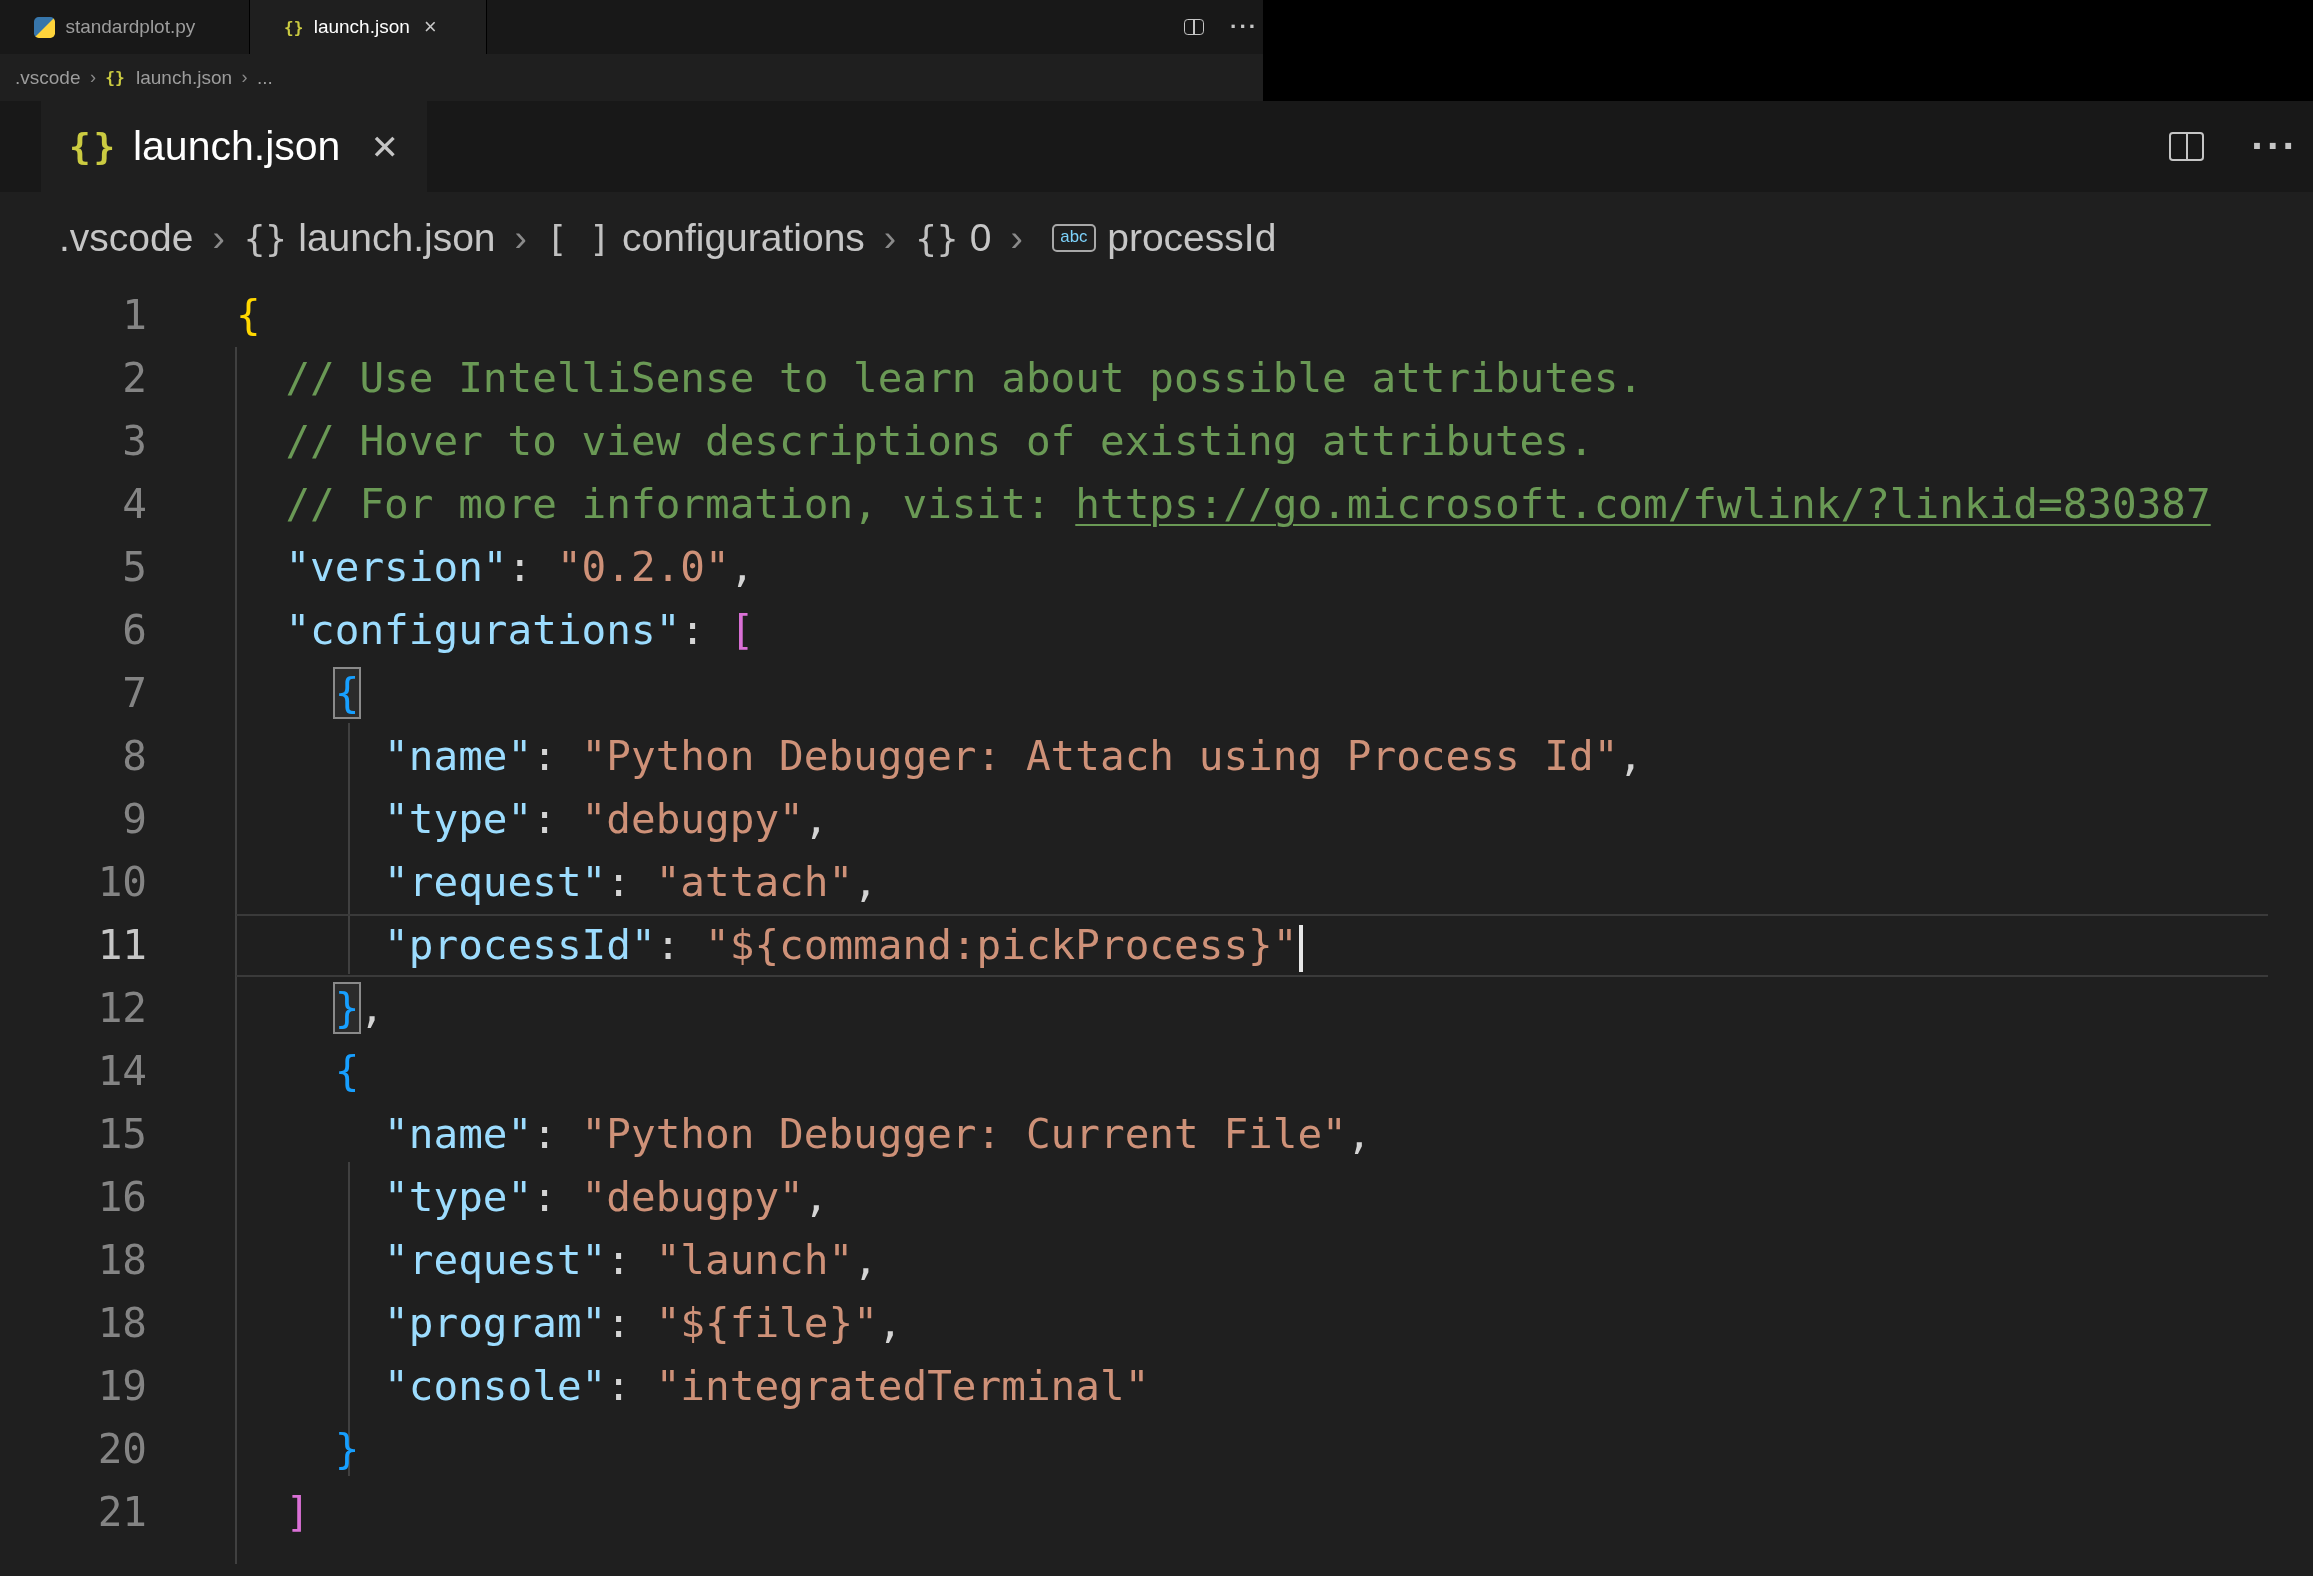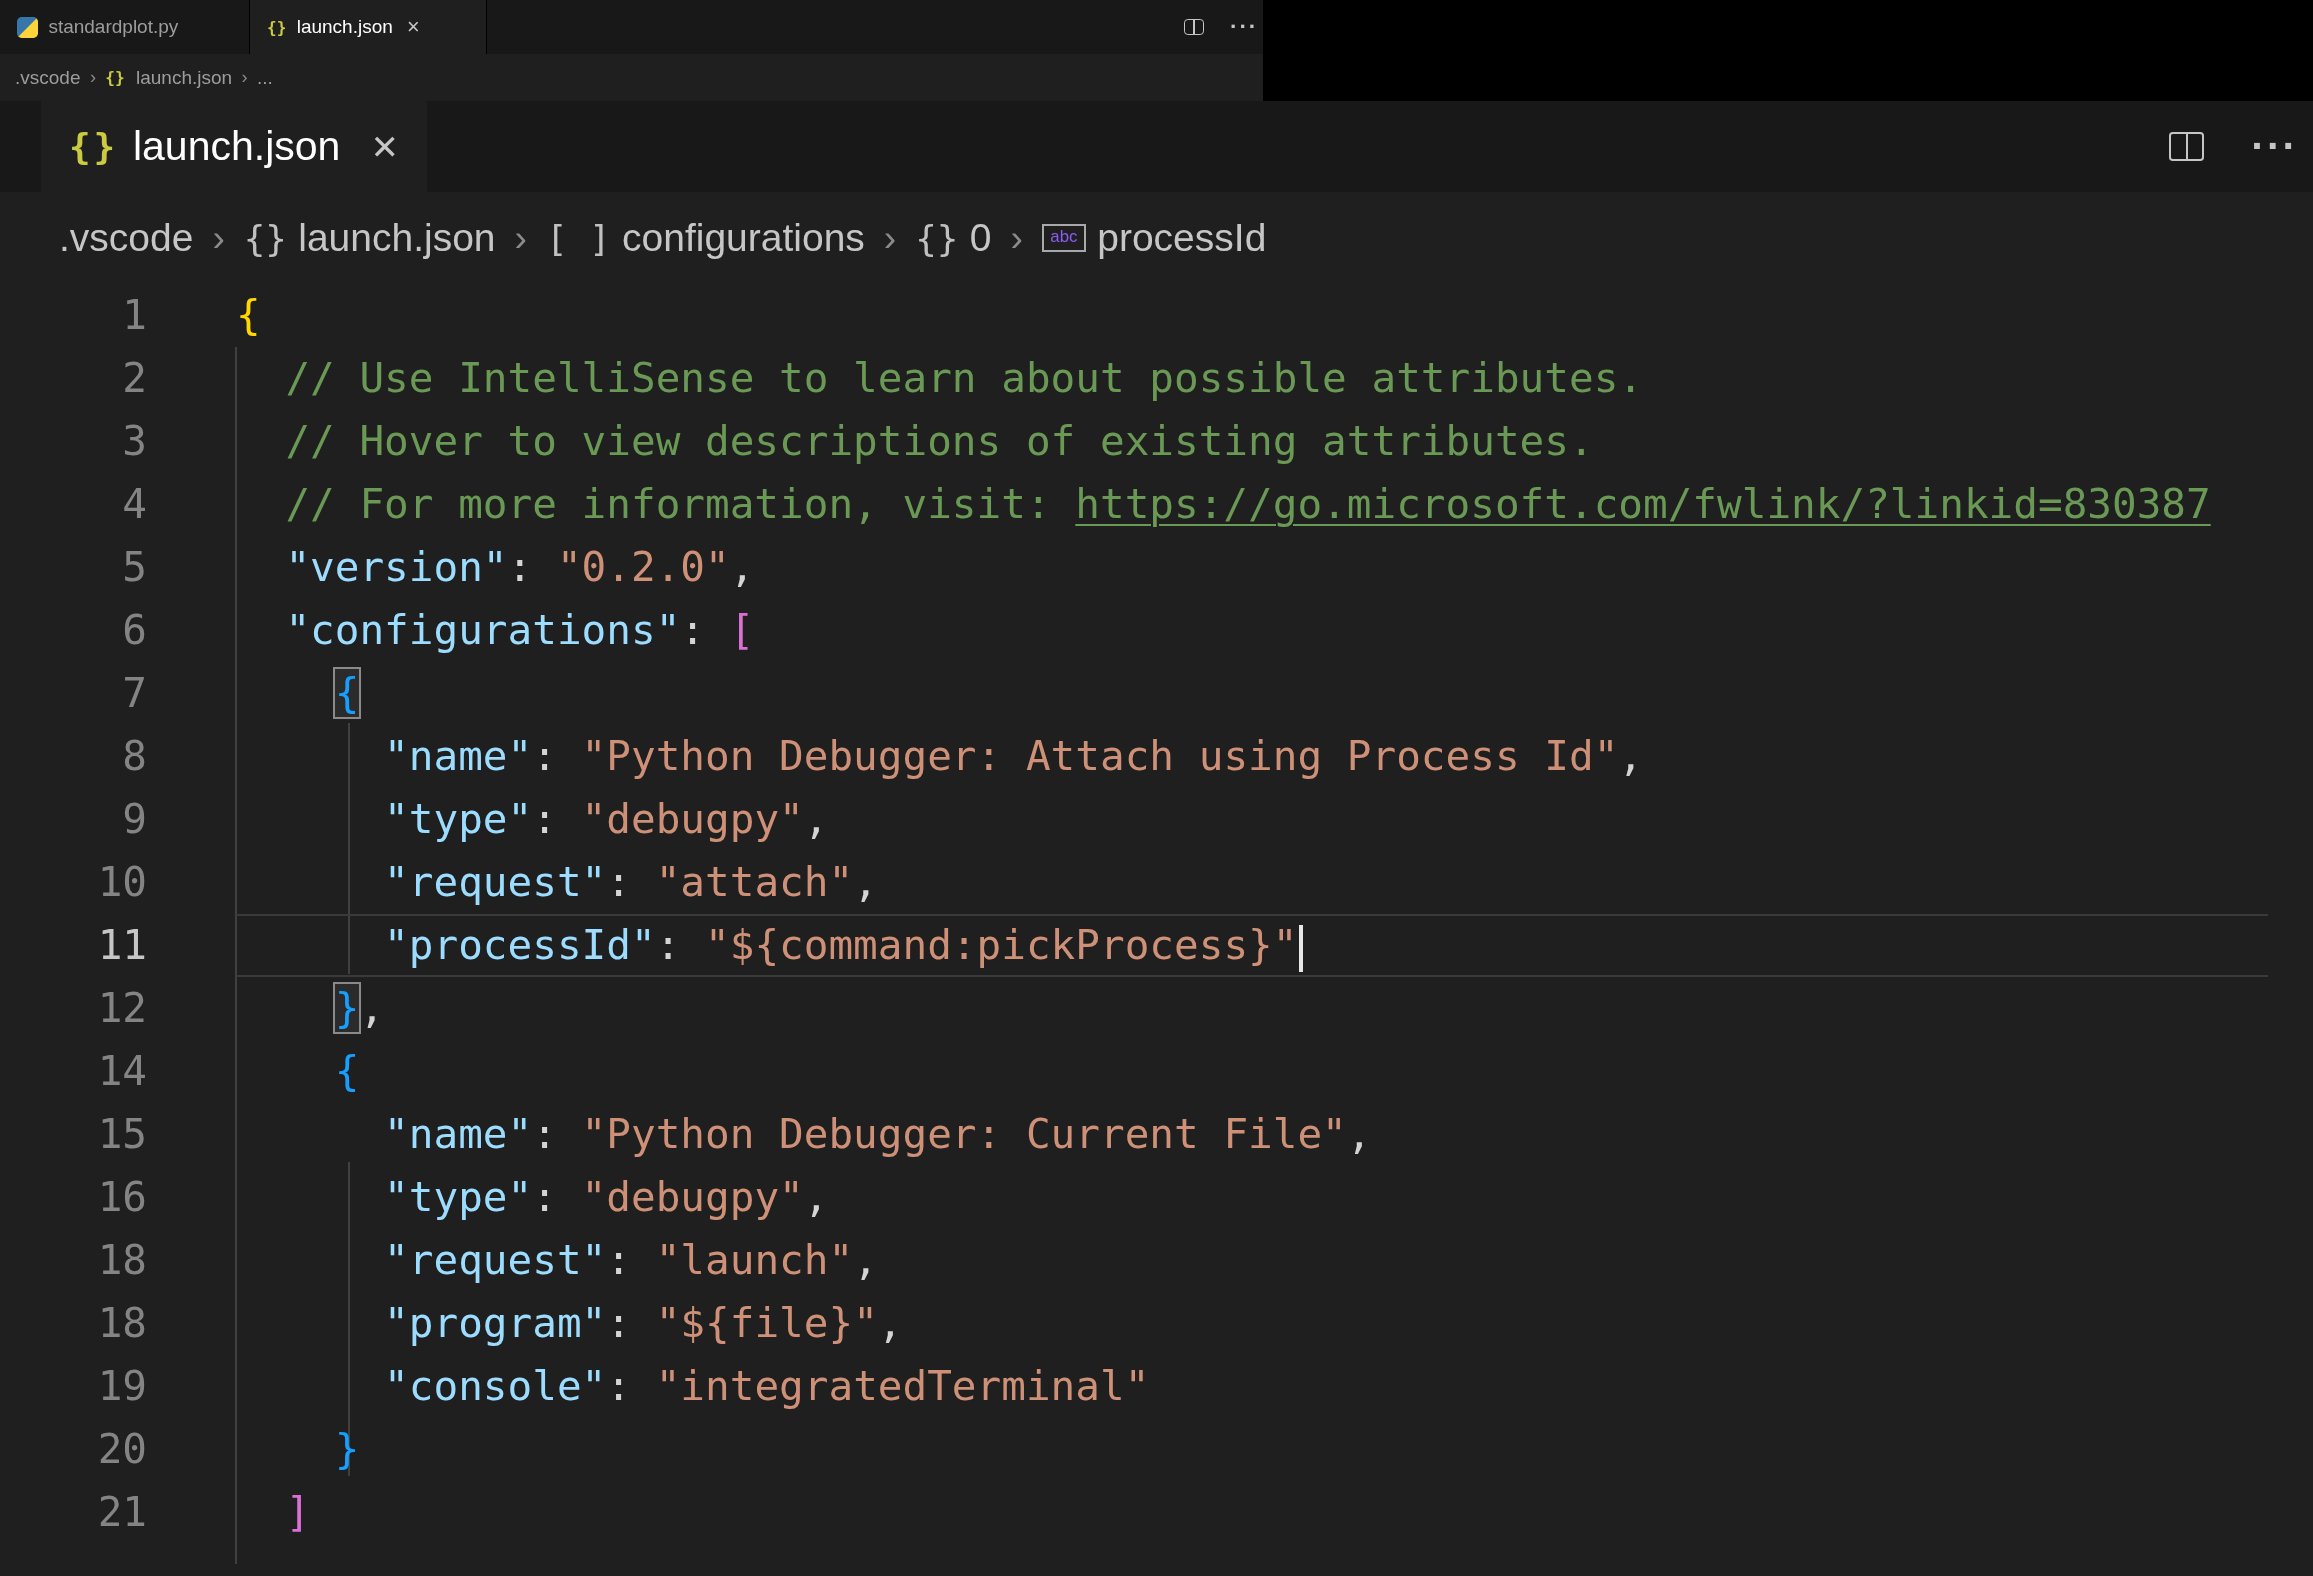--- a/index.html
+++ b/index.html
@@ -8,21 +8,21 @@
     background:var(--bg_editor,#1f1f1f);
     font-family:"Liberation Sans",sans-serif;
   }
 
   
   .small-tabbar{
     position:absolute;left:0;top:0;width:2314px;height:54px;
     background:var(--bg_tabbar);display:flex;align-items:stretch;
     font-size:19px;color:var(--tab_inactive_fg);
   }
-  .stab{display:flex;align-items:center;gap:10.4px;padding:0 17px;box-sizing:border-box;cursor:pointer;}
+  .stab{display:flex;align-items:center;gap:10.4px;padding:0 34px;box-sizing:border-box;cursor:pointer;}
   .stab.inactive{width:250px;background:var(--bg_tabbar);border-right:0.9px solid #000;}
   .stab.active{width:237px;background:var(--bg_editor);color:var(--tab_active_fg);border-right:0.9px solid #000;}
   .stab-label{white-space:nowrap;}
   .stab-close{font-size:21.7px;color:#c8c8c8;margin-left:3.8px;}
   .py-icon{width:21px;height:21px;border-radius:4.7px;flex:0 0 21px;
     background:linear-gradient(135deg,var(--py_blue) 0 48%,var(--py_yellow) 52% 100%);}
   .json-icon{font-family:"DejaVu Sans Mono",monospace;color:var(--json_icon);font-weight:700;}
   .json-icon.sm{font-size:16px;}
   .json-icon.lg{font-size:36px;font-weight:600;letter-spacing:2.8px;}
   .small-actions{position:absolute;left:1184px;top:0;height:54px;display:flex;align-items:center;gap:26px;color:#c5c5c5;}
@@ -51,22 +51,22 @@
   .big-tab-close{font-size:34px;color:#c5c5c5;margin-left:15px;}
   .big-actions{position:absolute;right:16px;top:0;height:91px;display:flex;align-items:center;gap:47px;}
 
   .big-breadcrumb{height:92px;display:flex;align-items:center;gap:19px;
     padding-left:59px;box-sizing:border-box;font-size:39px;color:#c6c6c6;}
   .crumb{display:inline-flex;align-items:center;gap:11.3px;cursor:pointer;white-space:nowrap;}
   .crumb-sep{color:#8a8a8a;font-size:0.95em;}
   .ci{font-family:"DejaVu Sans Mono",monospace;}
   .ci-json-gold{color:var(--json_icon);font-weight:700;font-size:0.85em;}
   .ci-braces,.ci-brackets{color:#c0c0c0;font-size:0.92em;}
-  .ci-abc{border:2.4px solid #a8a8a8;border-radius:0;font-size:0.43em;
-    padding:1.9px 6.6px 2.8px;color:#8b5cf6;font-family:"Liberation Sans",sans-serif;line-height:1.1;}
+  .ci-abc{border:2.4px solid #a8a8a8;border-radius:5px;font-size:0.43em;
+    padding:1.9px 6.6px 2.8px;color:#7dd3fc;font-family:"Liberation Sans",sans-serif;line-height:1.1;margin-left:10px;}
 
   
   .code-region{position:relative;height:calc(100% - 184px);overflow:hidden;
     font-family:"DejaVu Sans Mono",monospace;font-size:41px;}
   .guide{position:absolute;width:1.9px;background:var(--guide);}
   .code-lines{position:absolute;left:0;top:0;right:0;}
   .code-row{height:63px;line-height:63px;display:flex;}
   .gutter{flex:0 0 236px;box-sizing:border-box;padding-right:89px;text-align:right;
     color:var(--line_number);cursor:pointer;}
   .line-text{white-space:pre;flex:1;margin-right:46px;position:relative;}

